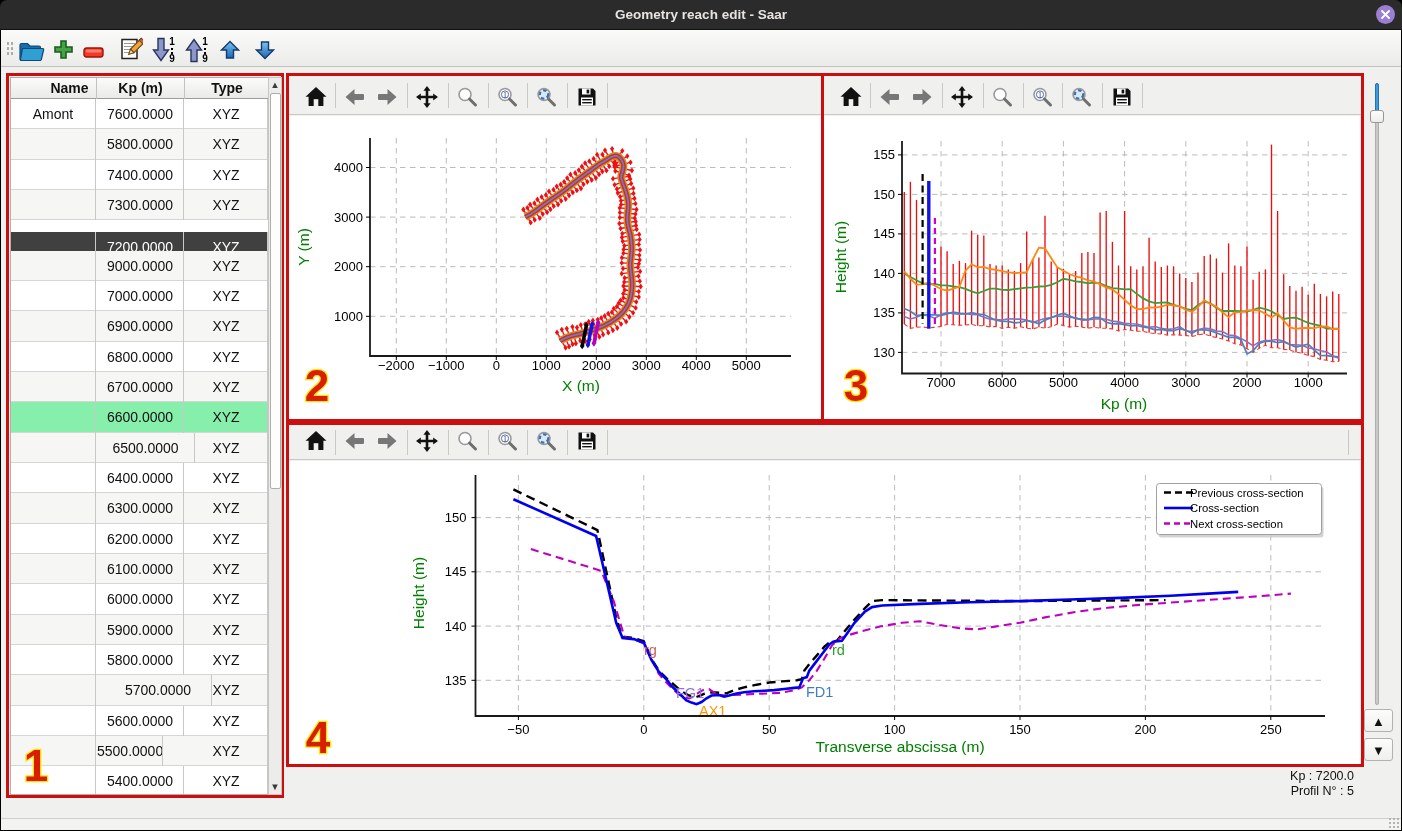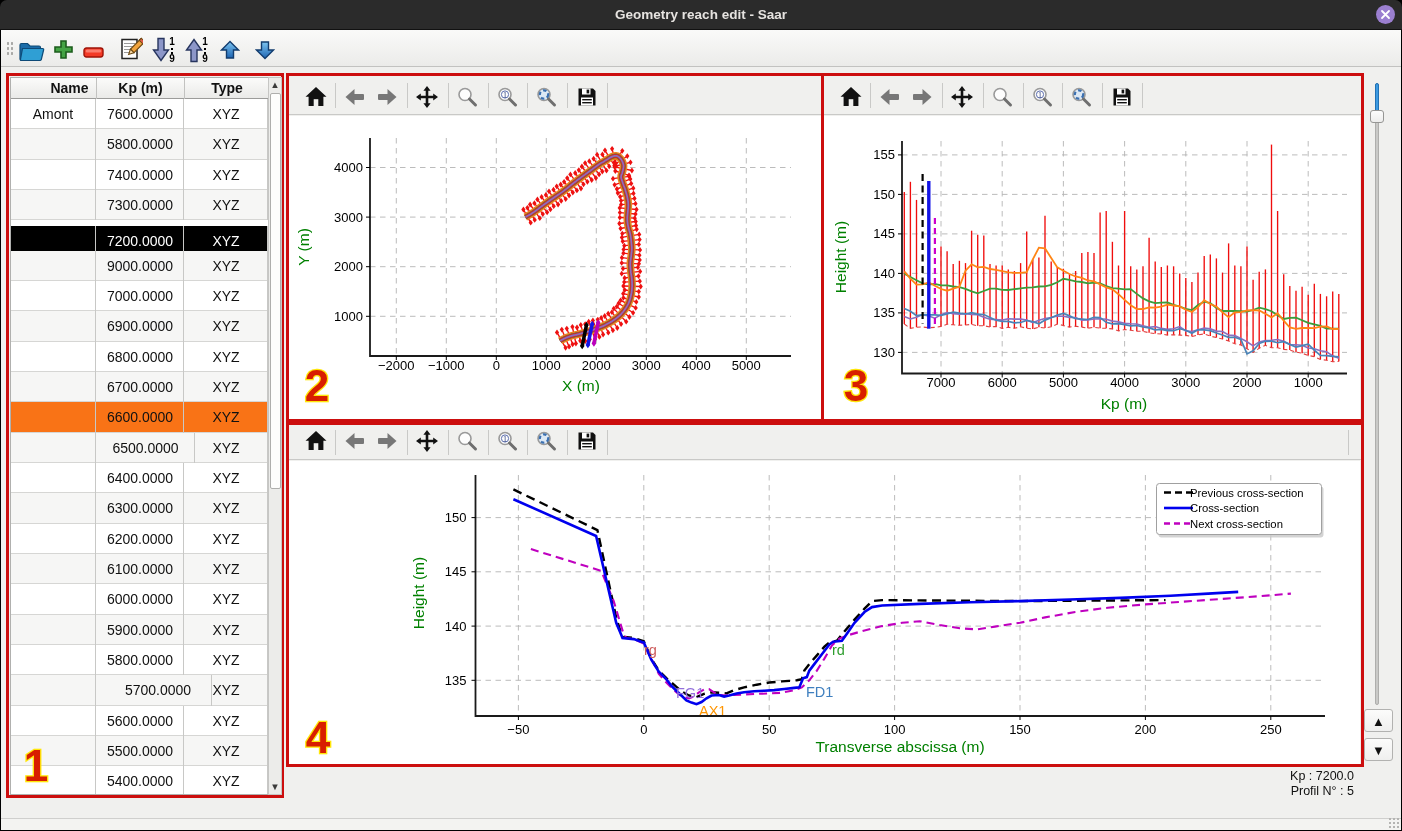--- a/index.html
+++ b/index.html
@@ -123,21 +123,21 @@
             <div class="trow" style="top:60.66px;background:#ffffff;color:#111">
               <div class="tc" style="left:0;width:85px"></div>
               <div class="tc" style="left:86px;width:87px">7400.0000</div>
               <div class="tc" style="left:174px;width:83px">XYZ</div>
             </div>
             <div class="trow" style="top:90.99px;background:#f6f6f5;color:#111">
               <div class="tc" style="left:0;width:85px"></div>
               <div class="tc" style="left:86px;width:87px">7300.0000</div>
               <div class="tc" style="left:174px;width:83px">XYZ</div>
             </div>
-            <div class="trow" style="top:127px;background:#000000;color:#fff">
+            <div class="trow" style="top:133px;background:#404040;color:#fff">
               <div class="tc" style="left:0;width:85px"></div>
               <div class="tc" style="left:86px;width:87px">7200.0000</div>
               <div class="tc" style="left:174px;width:83px">XYZ</div>
             </div>
             <div class="trow" style="top:151.65px;background:#f6f6f5;color:#111">
               <div class="tc" style="left:0;width:85px"></div>
               <div class="tc" style="left:86px;width:87px">9000.0000</div>
               <div class="tc" style="left:174px;width:83px">XYZ</div>
             </div>
             <div class="trow" style="top:181.98px;background:#ffffff;color:#111">
@@ -153,21 +153,21 @@
             <div class="trow" style="top:242.64px;background:#ffffff;color:#111">
               <div class="tc" style="left:0;width:85px"></div>
               <div class="tc" style="left:86px;width:87px">6800.0000</div>
               <div class="tc" style="left:174px;width:83px">XYZ</div>
             </div>
             <div class="trow" style="top:272.97px;background:#f6f6f5;color:#111">
               <div class="tc" style="left:0;width:85px"></div>
               <div class="tc" style="left:86px;width:87px">6700.0000</div>
               <div class="tc" style="left:174px;width:83px">XYZ</div>
             </div>
-            <div class="trow" style="top:303.30px;background:#f97316;color:#111">
+            <div class="trow" style="top:303.30px;background:#86efac;color:#111">
               <div class="tc" style="left:0;width:85px"></div>
               <div class="tc" style="left:86px;width:87px">6600.0000</div>
               <div class="tc" style="left:174px;width:83px">XYZ</div>
             </div>
             <div class="trow" style="top:333.63px;background:#f6f6f5;color:#111">
               <div class="tc" style="left:0;width:85px"></div>
               <div class="tc" style="left:86px;width:98px">6500.0000</div>
               <div class="tc" style="left:174px;width:83px">XYZ</div>
             </div>
             <div class="trow" style="top:363.96px;background:#ffffff;color:#111">
@@ -210,21 +210,21 @@
               <div class="tc" style="left:94px;width:107px">5700.0000</div>
               <div class="tc" style="left:174px;width:83px">XYZ</div>
             </div>
             <div class="trow" style="top:606.60px;background:#ffffff;color:#111">
               <div class="tc" style="left:0;width:85px"></div>
               <div class="tc" style="left:86px;width:87px">5600.0000</div>
               <div class="tc" style="left:174px;width:83px">XYZ</div>
             </div>
             <div class="trow" style="top:636.93px;background:#f6f6f5;color:#111">
               <div class="tc" style="left:0;width:85px"></div>
-              <div class="tc" style="left:86px;width:87px">5500.0000</div>
+              <div class="tc" style="left:86px;width:66px">5500.0000</div>
               <div class="tc" style="left:174px;width:83px">XYZ</div>
             </div>
             <div class="trow" style="top:667.26px;background:#ffffff;color:#111">
               <div class="tc" style="left:0;width:85px"></div>
               <div class="tc" style="left:86px;width:87px">5400.0000</div>
               <div class="tc" style="left:174px;width:83px">XYZ</div>
             </div>
           </div>
         </div>
         <div style="position:absolute;left:259px;top:1px;width:14px;height:718px;background:#ececea;border:1px solid #c6c6c4">

